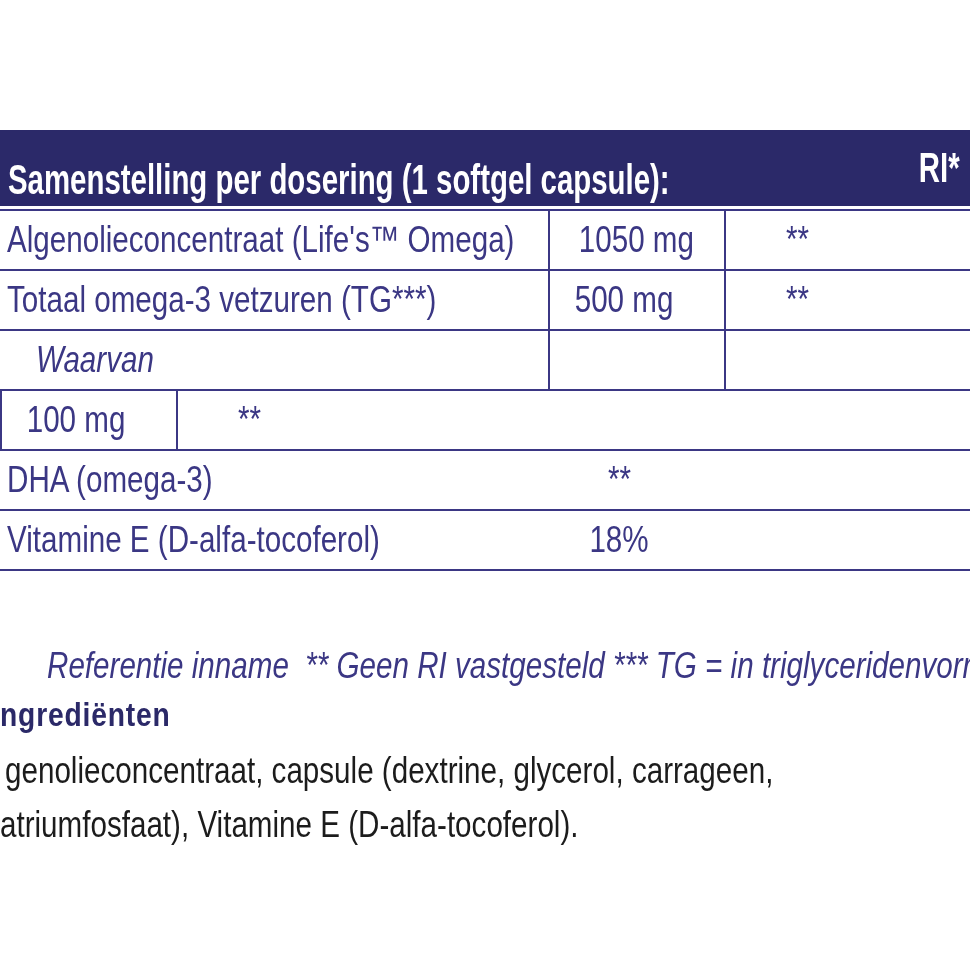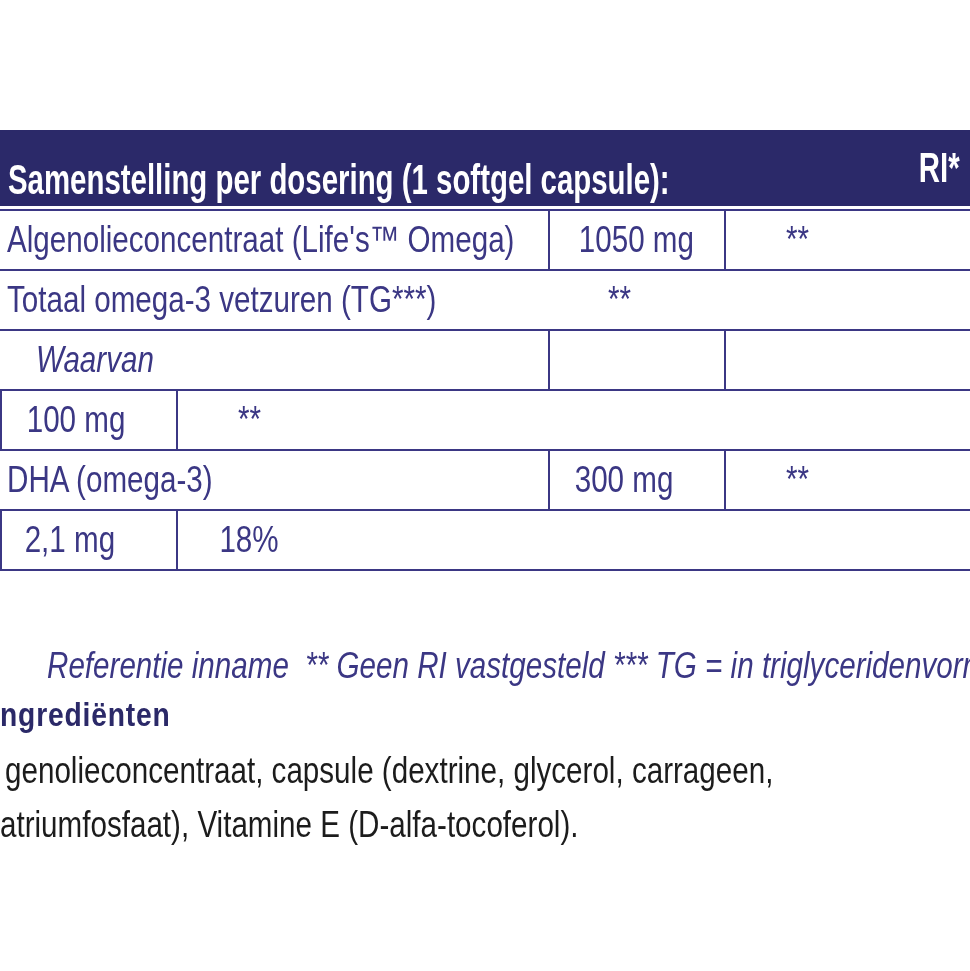--- a/index.html
+++ b/index.html
@@ -97,20 +97,23 @@
         </div>
       <div class="c c-ri">
           <span class="cnd">**</span>
         </div>
     </div>
 
     <div class="row">
       <div class="c c-name">
           <span class="cnd">Totaal omega-3 vetzuren (TG***)</span>
         </div>
+      <div class="c c-amt">
+          <span class="cnd">500 mg</span>
+        </div>
       <div class="c c-ri">
           <span class="cnd">**</span>
         </div>
     </div>
 
     <div class="row row-sub">
       <div class="c c-name">
           <span class="cnd">Waarvan</span>
         </div>
       <div class="c c-amt">
@@ -127,31 +130,28 @@
         </div>
       <div class="c c-ri">
           <span class="cnd">**</span>
         </div>
     </div>
 
     <div class="row">
       <div class="c c-name">
           <span class="cnd">DHA (omega-3)</span>
         </div>
-      <div class="c c-amt">
-          <span class="cnd">300 mg</span>
-        </div>
       <div class="c c-ri">
           <span class="cnd">**</span>
         </div>
     </div>
 
     <div class="row">
-      <div class="c c-amt">
-          <span class="cnd">2,1 mg</span>
+      <div class="c c-name">
+          <span class="cnd">Vitamine E (D-alfa-tocoferol)</span>
         </div>
       <div class="c c-ri">
           <span class="cnd">18%</span>
         </div>
     </div>
 
   </div>
 
   <div class="footnote">
     <span class="cnd">Referentie inname  ** Geen RI vastgesteld *** TG = in triglyceridenvorm</span>

